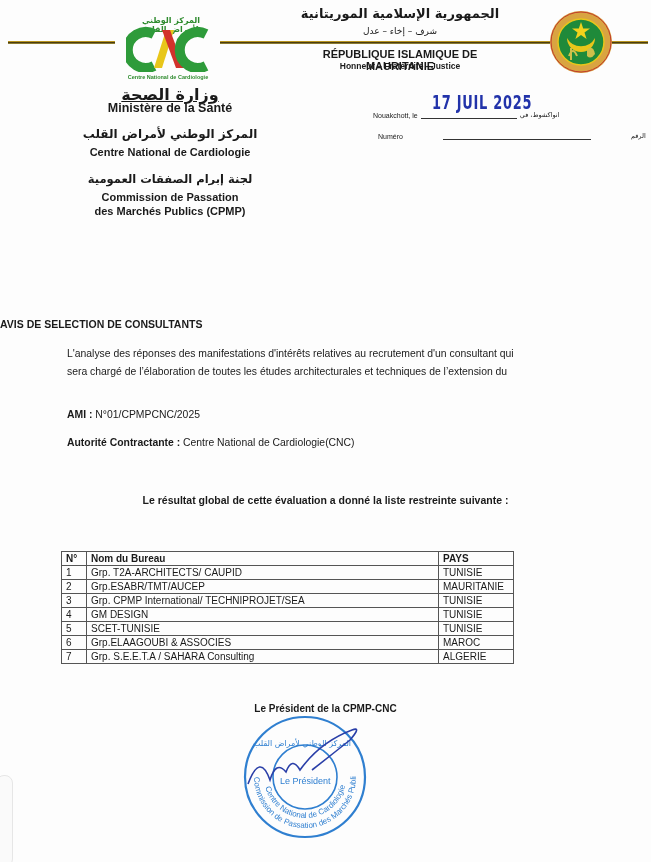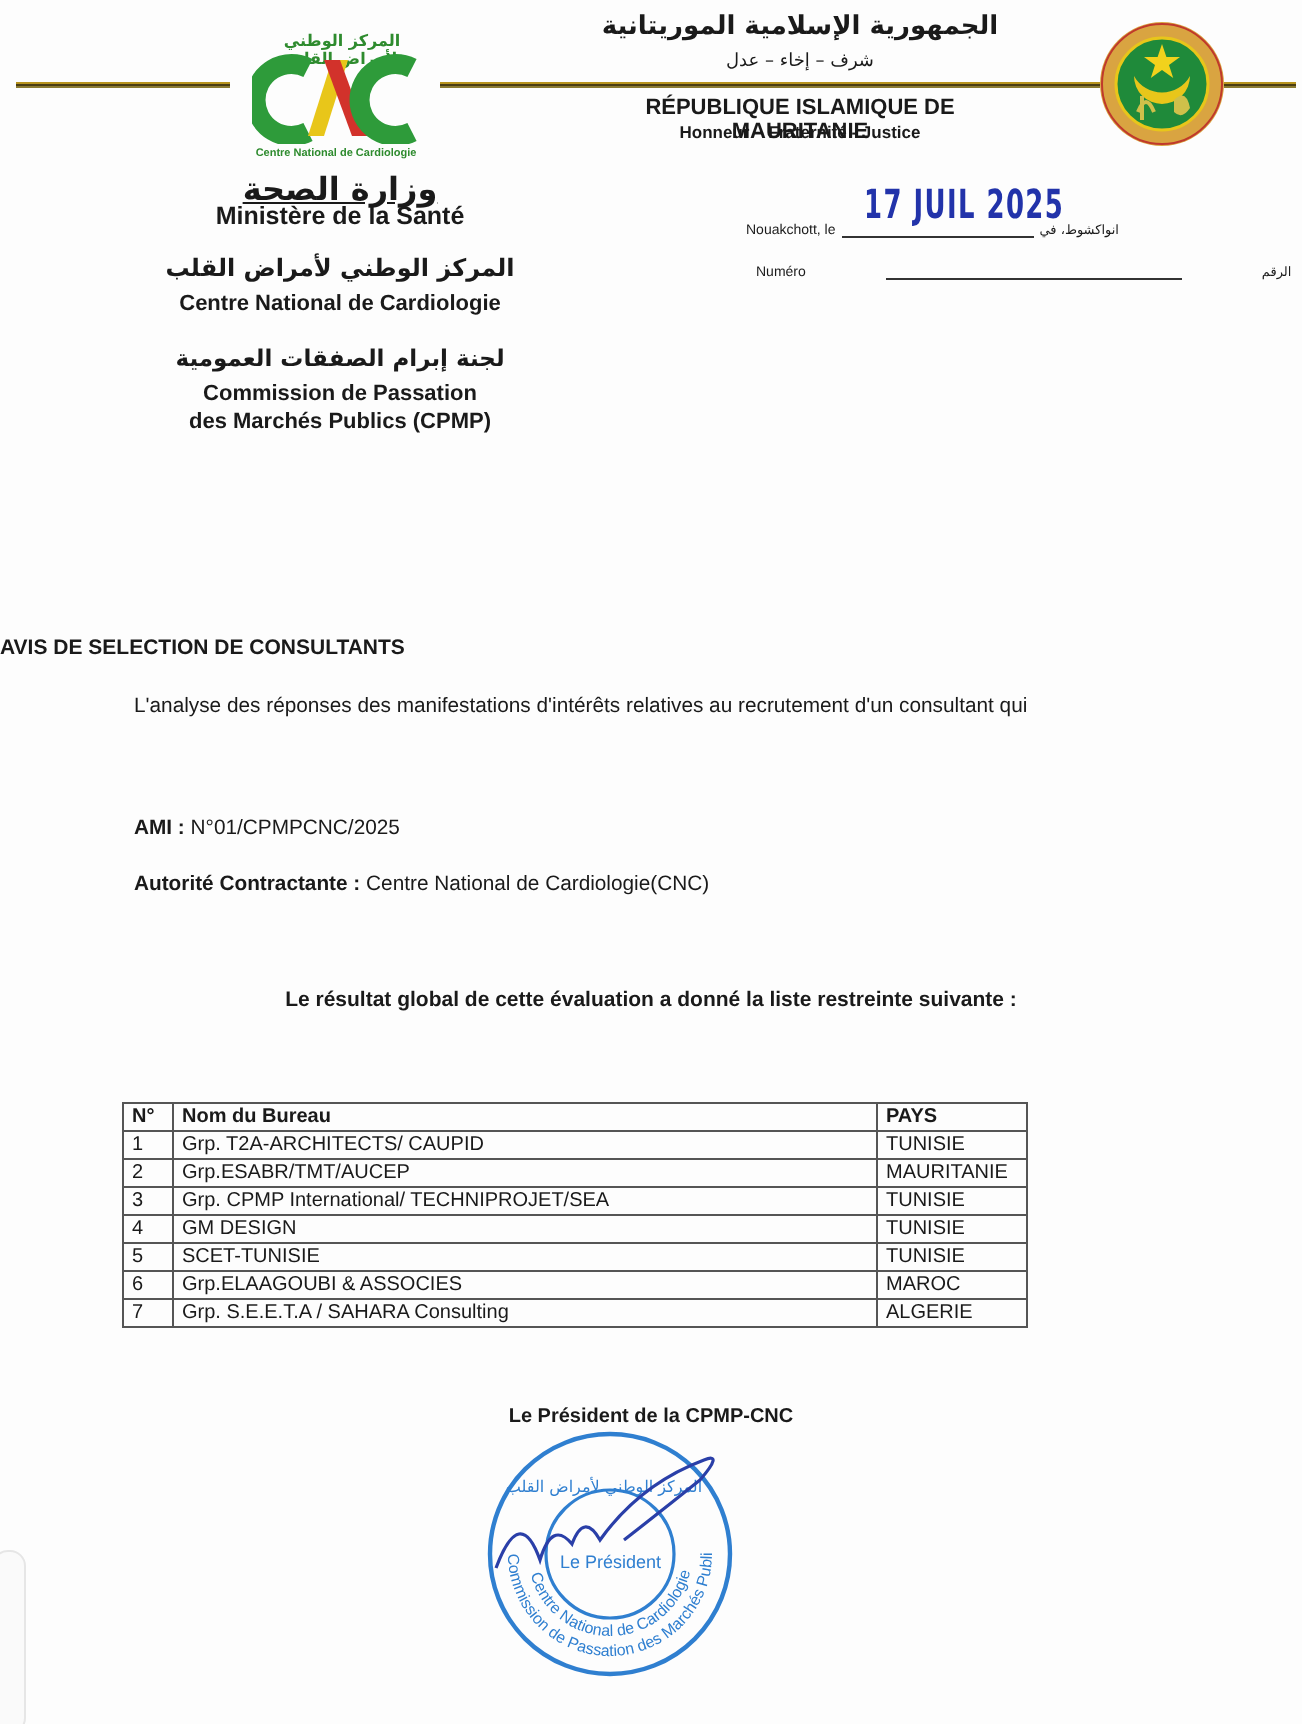--- a/index.html
+++ b/index.html
@@ -89,20 +89,21 @@
 </div>
 <div class="field-row" style="left:378px; top:132px;gap:37px;">
   <span>Numéro</span>
   <span class="field-line" style="width:148px;"></span>
   <span class="ar" style="font-size:6.5px;">الرقم</span>
 </div>
 
 <div class="doc-title">AVIS DE SELECTION DE CONSULTANTS</div>
 <div class="body-text" style="top:345px;">
   <div>L'analyse des réponses des manifestations d'intérêts relatives au recrutement d'un consultant qui</div>
+  <div>sera chargé de l’élaboration de toutes les études architecturales et  techniques de l’extension du</div>
 </div>
 <div class="body-text" style="top:406px;">
   <b>AMI :</b>
   <span>N°01/CPMPCNC/2025</span>
 </div>
 <div class="body-text" style="top:434px;">
   <b>Autorité Contractante :</b>
   <span>Centre National de Cardiologie(CNC)</span>
 </div>
 <div class="result-line">Le résultat global de cette évaluation a donné la liste restreinte suivante :</div>

